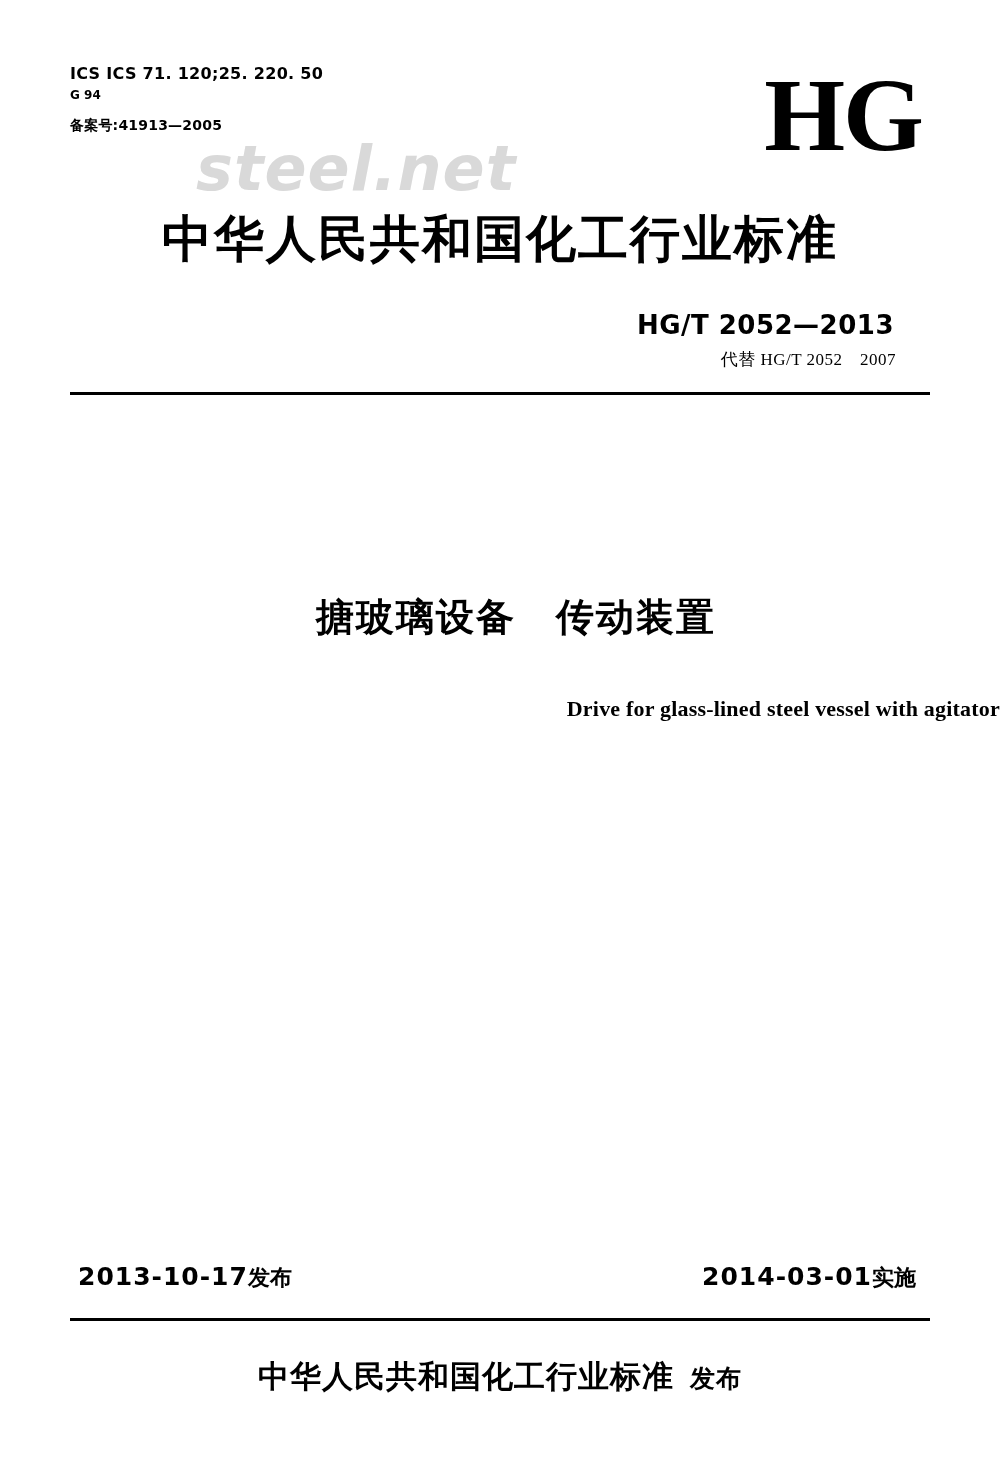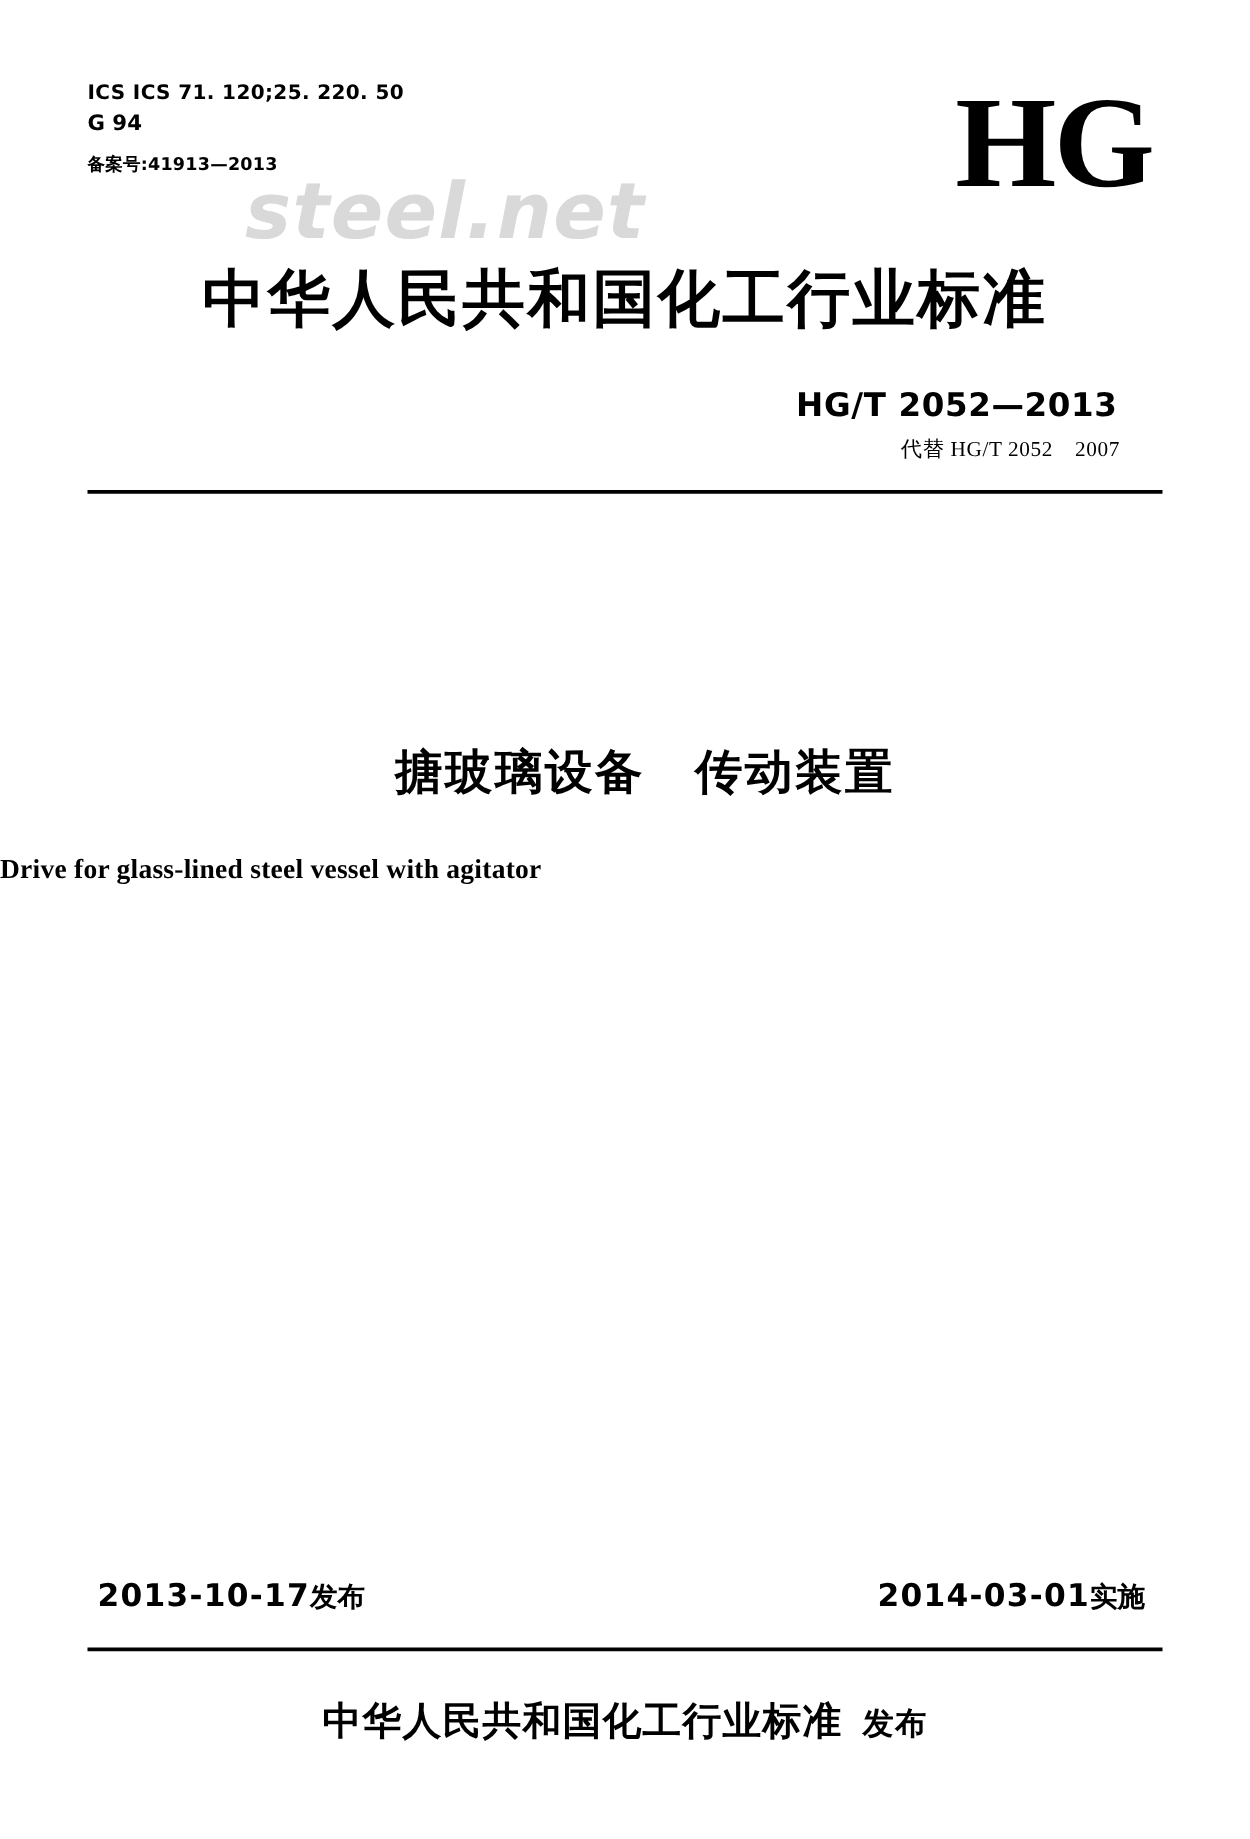--- a/index.html
+++ b/index.html
@@ -29,21 +29,21 @@
   .header-left .ics-line {
     font-family: "DejaVu Sans", sans-serif;
     font-weight: bold;
     font-size: 16px;
     letter-spacing: 0.3px;
     white-space: nowrap;
   }
   .header-left .g-line {
     font-family: "DejaVu Sans", sans-serif;
     font-weight: bold;
-    font-size: 17px;
+    font-size: 12px;
     margin-top: 2px;
   }
   .header-left .record-line {
     font-family: "DejaVu Sans", sans-serif;
     font-weight: bold;
     font-size: 14px;
     margin-top: 10px;
     letter-spacing: 0.2px;
   }
 
@@ -119,22 +119,22 @@
     font-family: "DejaVu Sans", sans-serif;
     font-weight: bold;
     font-size: 38px;
     letter-spacing: 2px;
     margin-left: 32px;
   }
   .en-subject {
     position: absolute;
     left: 0;
     right: 0;
-    top: 682px;
-    text-align: left;
+    top: 696px;
+    text-align: right;
     font-family: "Liberation Serif", serif;
     font-weight: bold;
     font-size: 22px;
     letter-spacing: 0.2px;
   }
 
   
   .date-issue {
     position: absolute;
     left: 78px;
@@ -184,21 +184,21 @@
   }
 </style>
 </head>
 <body>
 
 <div class="page">
 
   <div class="header-left">
     <div class="ics-line">ICS ICS 71. 120;25. 220. 50</div>
     <div class="g-line">G 94</div>
-    <div class="record-line">备案号:41913—2013</div>
+    <div class="record-line">备案号:41913—2005</div>
   </div>
 
   <div class="hg-mark">HG</div>
 
   <div class="watermark">steel.net</div>
 
   <div class="main-title">中华人民共和国化工行业标准</div>
 
   <div class="std-no">HG/T 2052—2013</div>
   <div class="std-replace">代替 HG/T 2052　2007</div>

